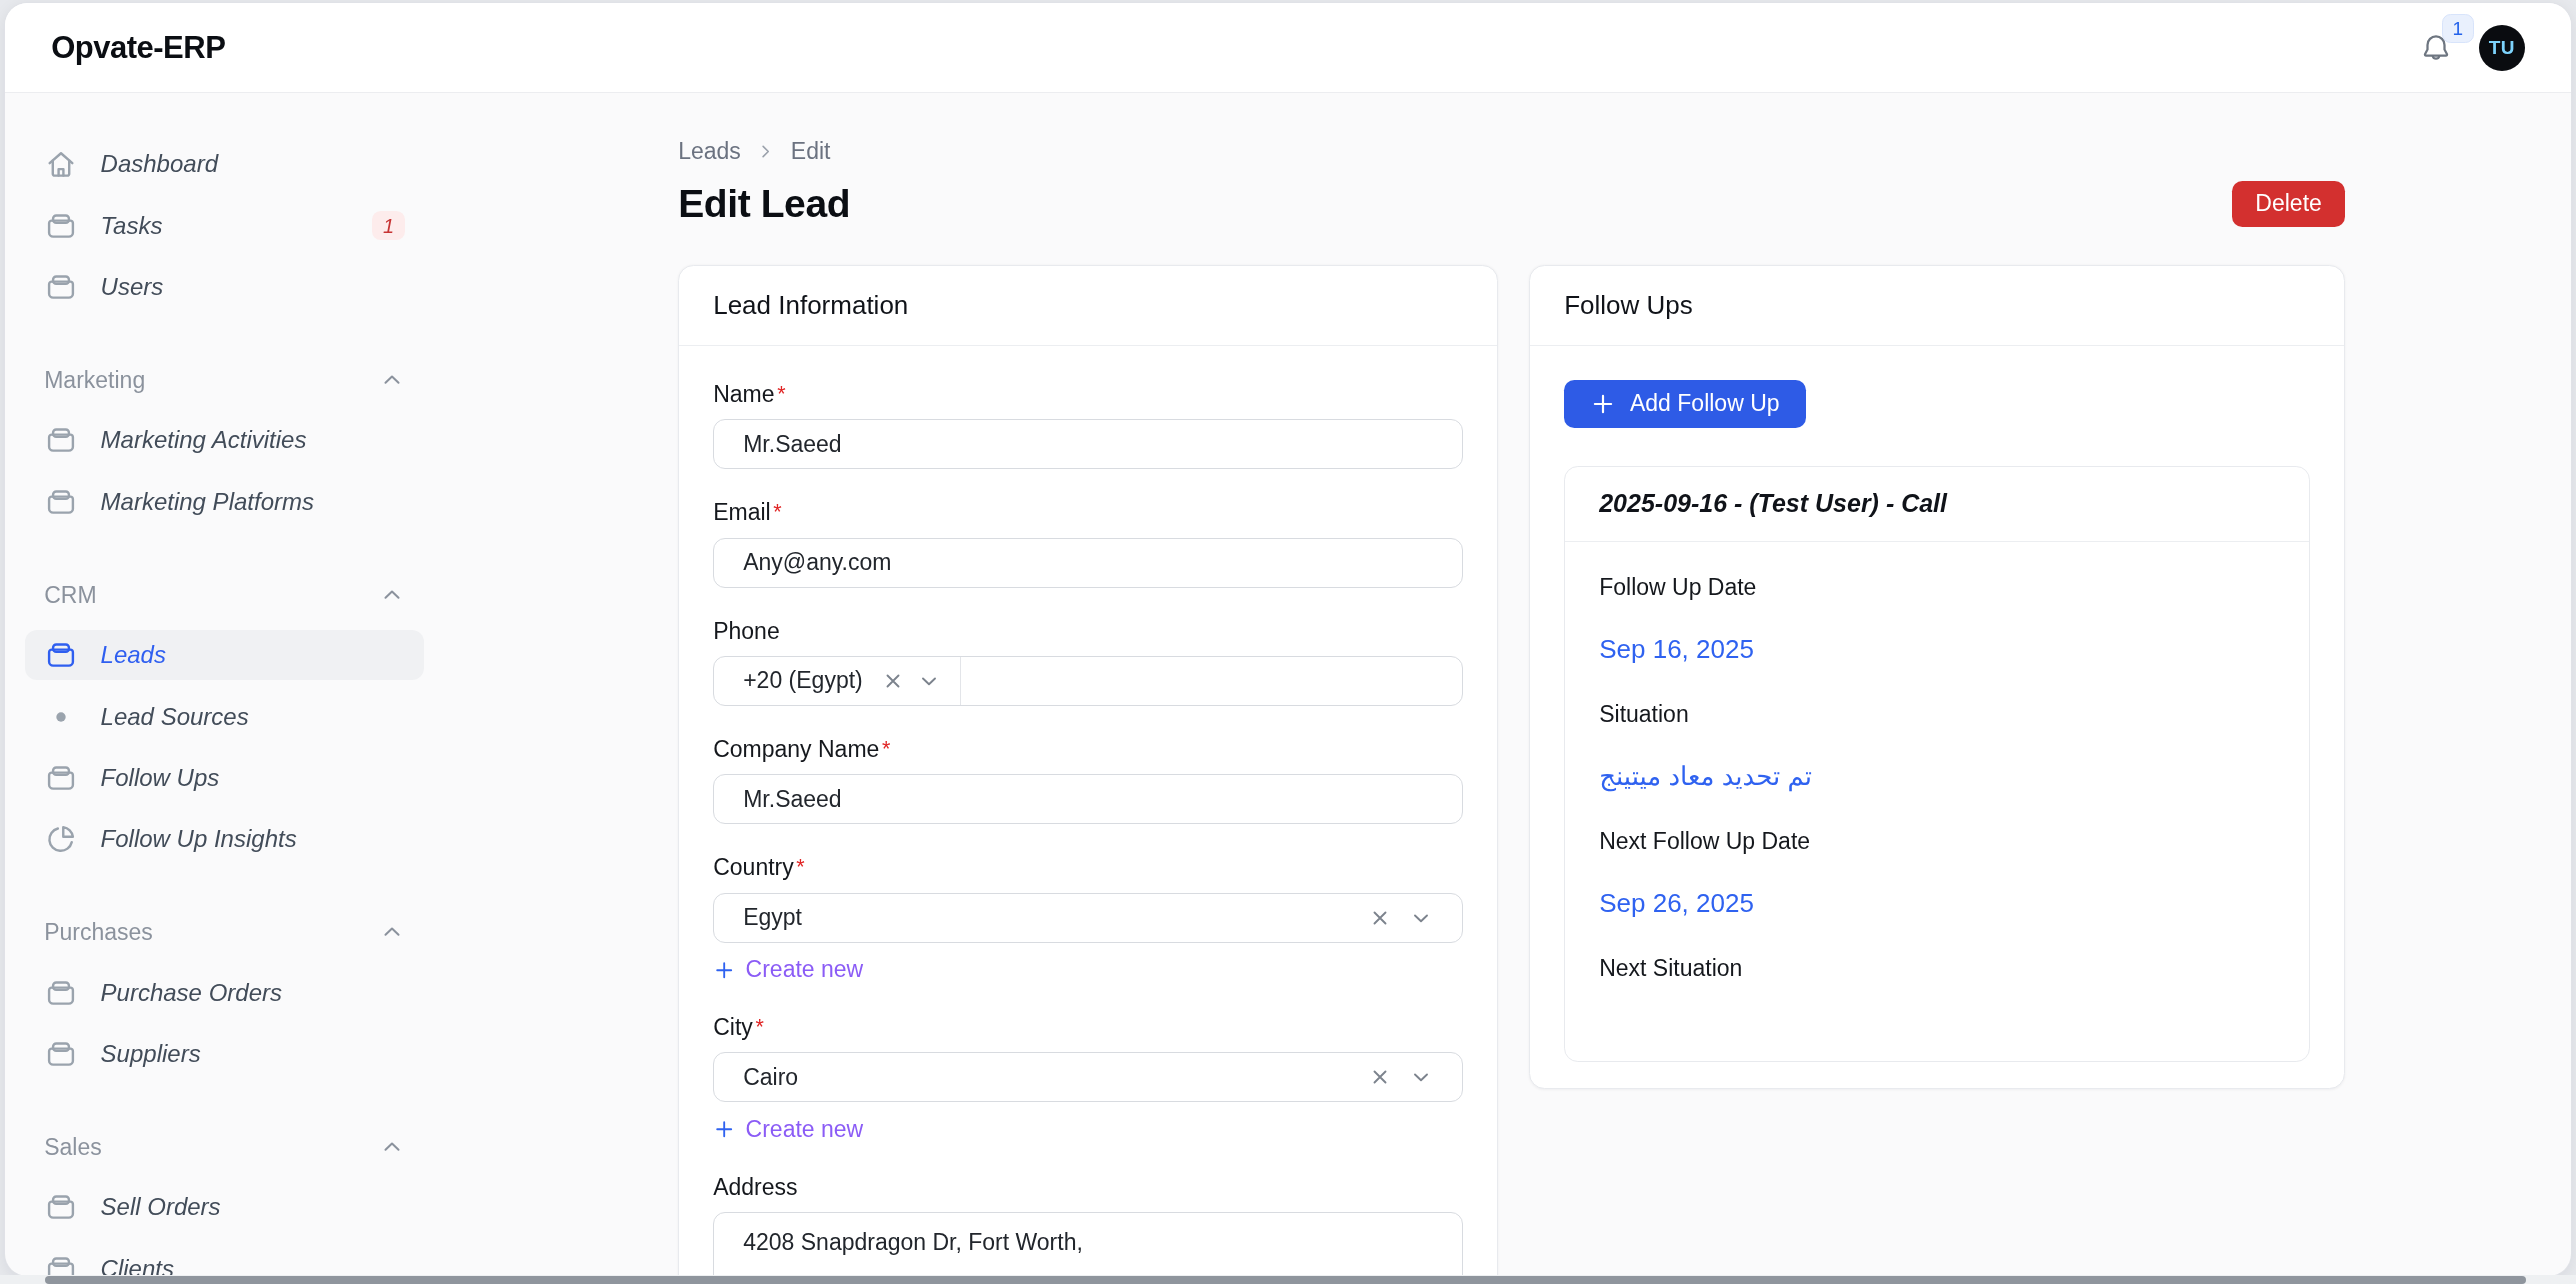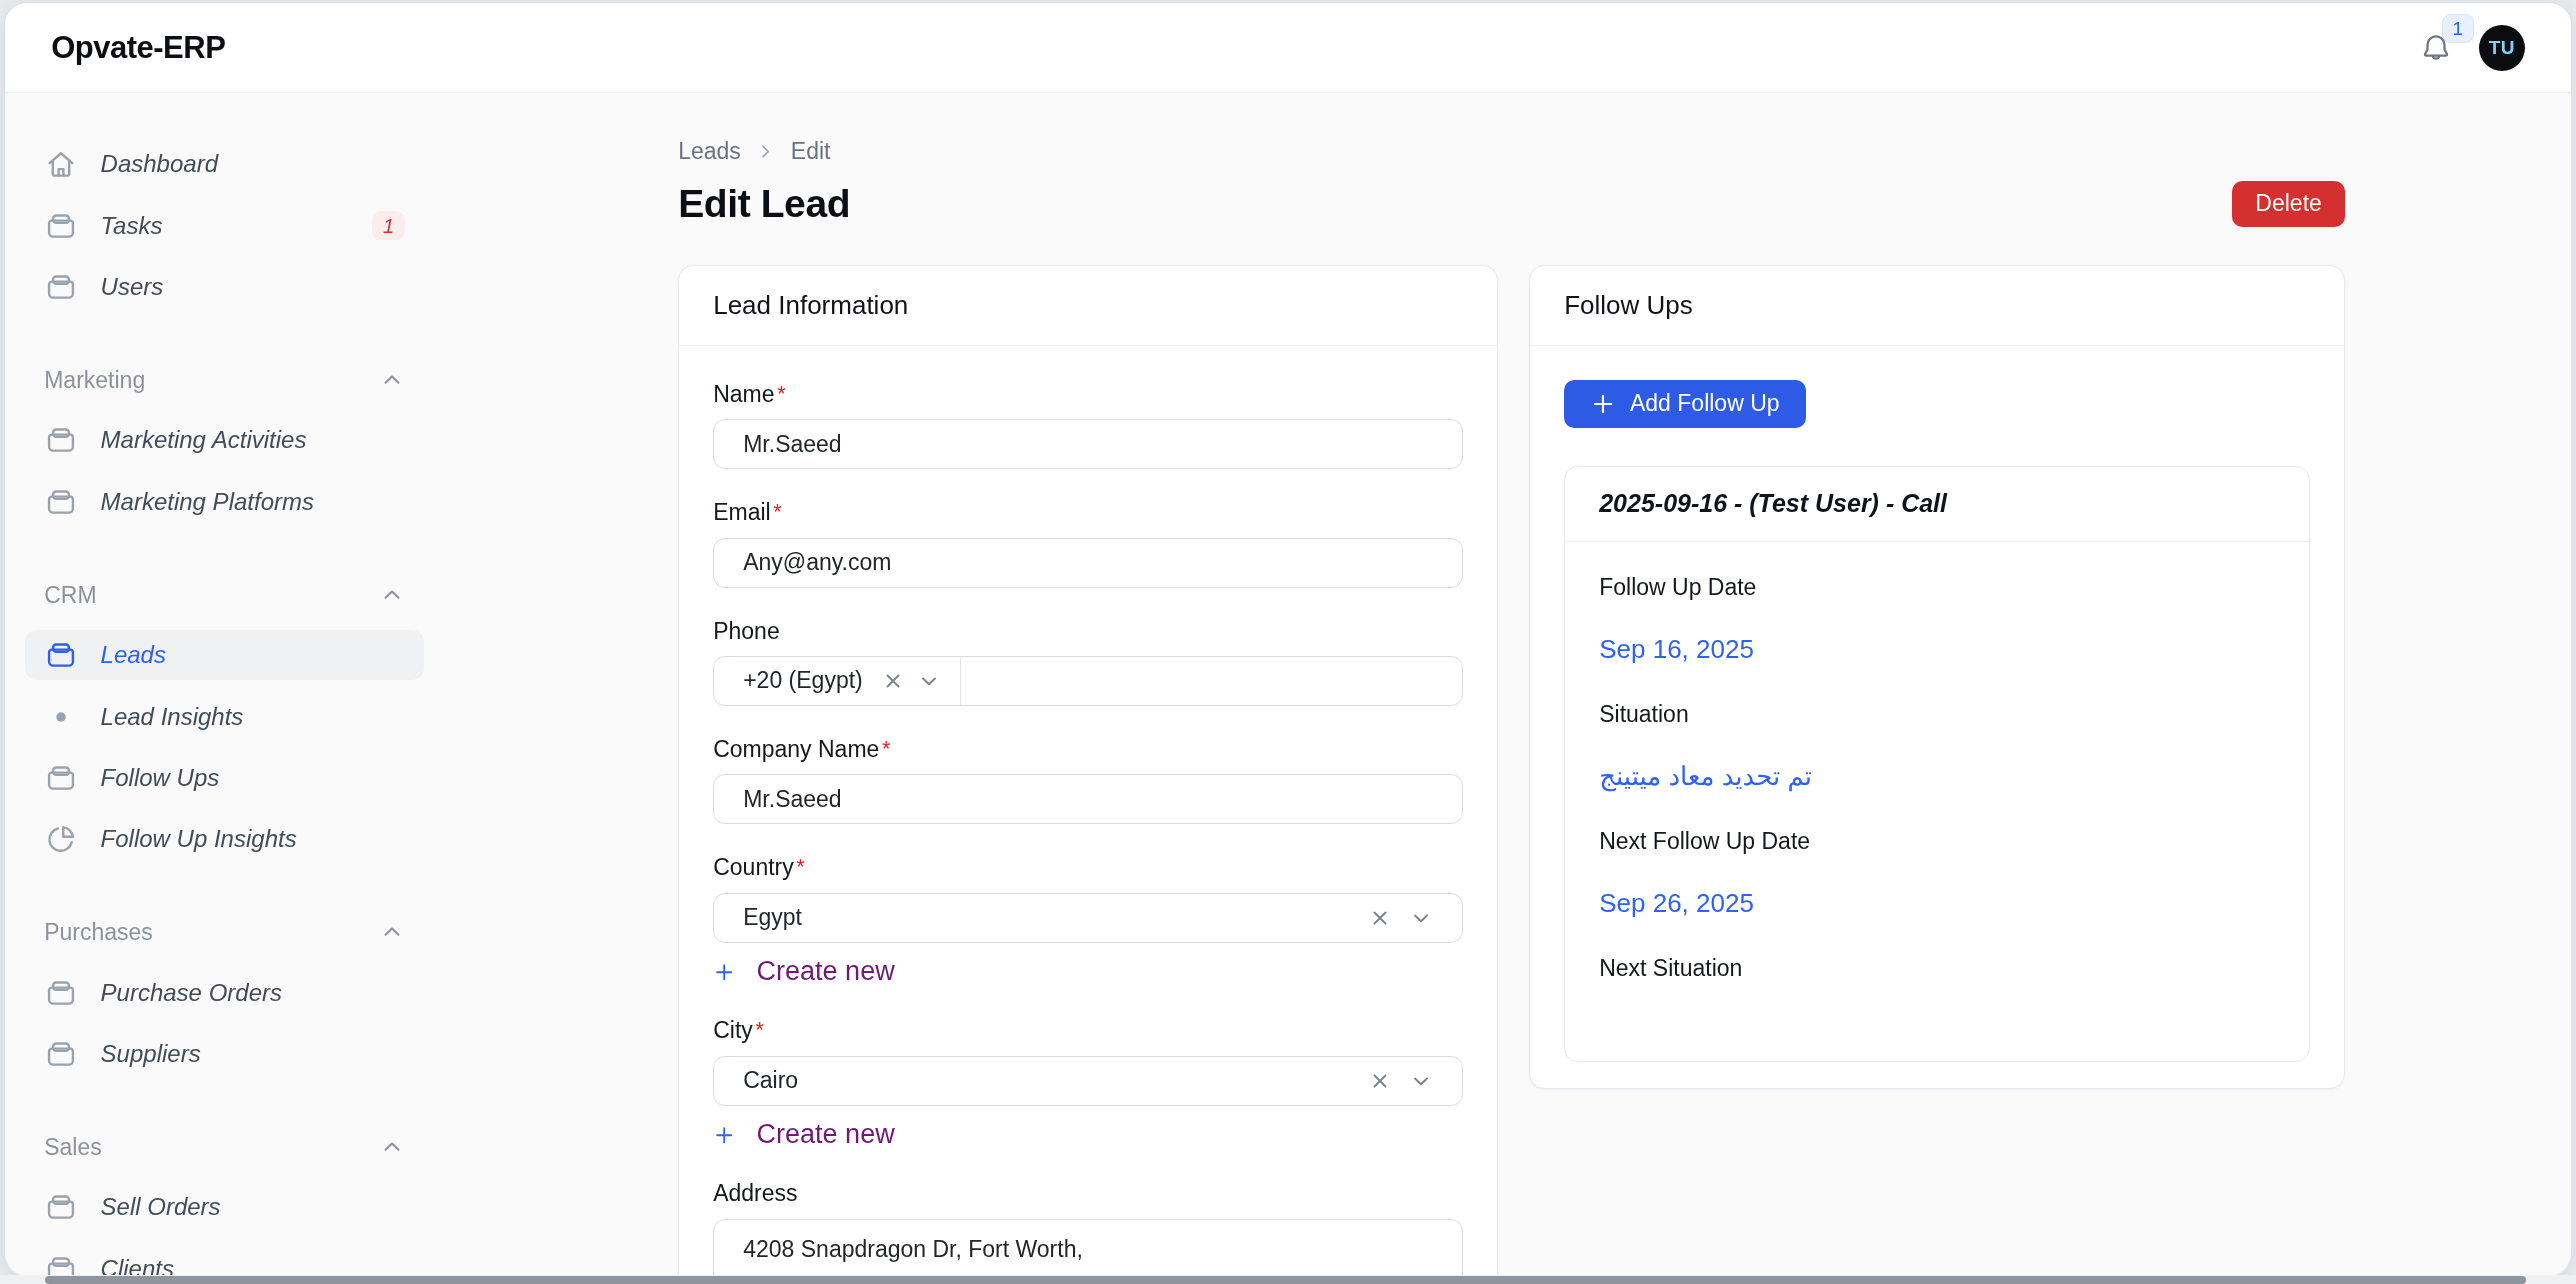--- a/index.html
+++ b/index.html
@@ -88,21 +88,21 @@
   .f-select { justify-content: space-between; cursor: pointer; }
   .sel-controls { display: flex; align-items: center; gap: 17px; }
   .sel-controls svg { width: 24px; height: 24px; stroke: #7c838d; cursor: pointer; }
   .phone-input { padding: 0; overflow: hidden; }
   .phone-country {
     width: 247px; flex: 0 0 247px; height: 100%; border-right: 0.9px solid #e3e5e9;
     display: flex; align-items: center; justify-content: space-between; padding: 0 19px 0 29px; cursor: pointer;
   }
   .phone-country .sel-controls { gap: 12px; }
   .phone-number { flex: 1; height: 100%; display: flex; align-items: center; padding: 0 26px; }
-  .create-new { margin-top: 13.8px; display: inline-flex; align-items: center; gap: 21px; color: #701a75; font-size: 27px; cursor: pointer; }
+  .create-new { margin-top: 13.8px; display: inline-flex; align-items: center; gap: 10px; color: #8b5cf6; font-size: 23px; cursor: pointer; }
   .create-new svg { width: 22.4px; height: 22.4px; stroke: #2f62f0; }
   .address-area { height: 121px; align-items: flex-start; padding-top: 12px; line-height: 34px; display: block; }
   
   .fu-body { padding: 34px 34px 26px; }
   .add-followup {
     height: 48px; padding: 0 26px; border: none; border-radius: 10.3px;
     background: #2e5be6; color: #ffffff; font-size: 23px; font-family: inherit;
     display: inline-flex; align-items: center; gap: 13.8px; cursor: pointer;
   }
   .add-followup svg { width: 26px; height: 26px; stroke: #ffffff; }
@@ -240,21 +240,21 @@
             </svg>
           </span>
         <span>Leads</span>
       </div>
       <div class="nav-item">
         <span class="nicon">
             <svg viewBox="0 0 24 24">
               <use href="#i-dot"></use>
             </svg>
           </span>
-        <span>Lead Insights</span>
+        <span>Lead Sources</span>
       </div>
       <div class="nav-item">
         <span class="nicon">
             <svg viewBox="0 0 24 24">
               <use href="#i-box"></use>
             </svg>
           </span>
         <span>Follow Ups</span>
       </div>
       <div class="nav-item">

